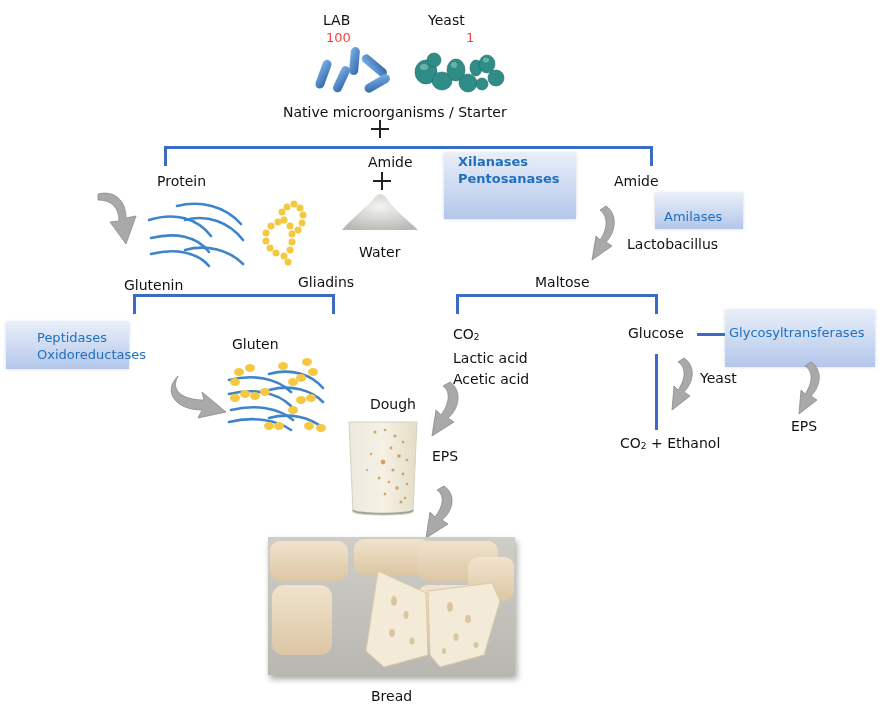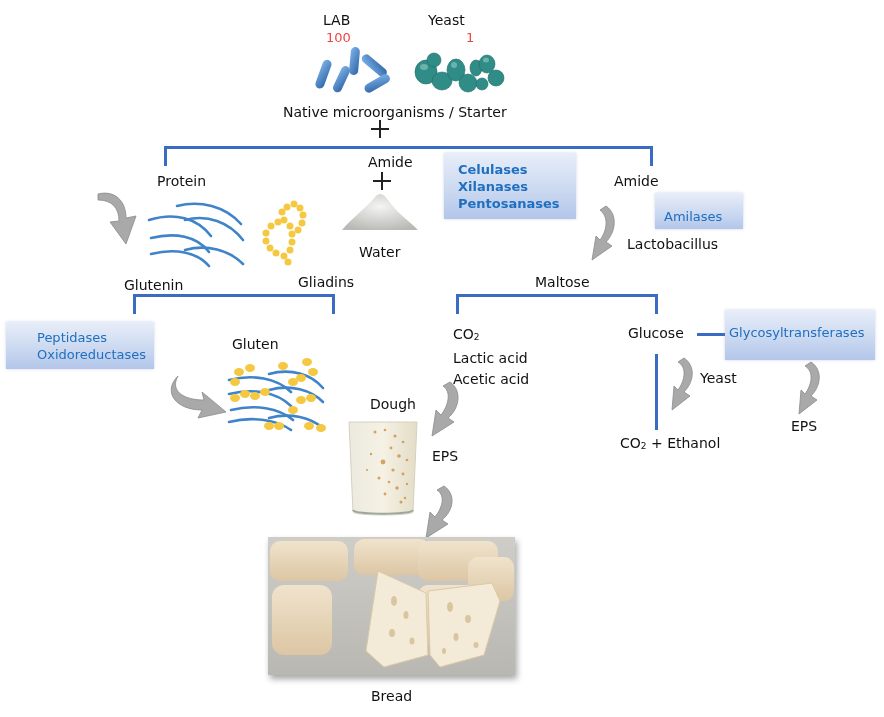--- a/index.html
+++ b/index.html
@@ -121,21 +121,21 @@
   </g>
 </svg>
 
 <div class="lbl" style="left:124px;top:277px;">Glutenin</div>
 <div class="lbl" style="left:298px;top:274px;">Gliadins</div>
 
 <div class="line" style="left:133px;top:294px;width:202px;height:3px;"></div>
 <div class="line" style="left:133px;top:294px;width:3px;height:20px;"></div>
 <div class="line" style="left:332px;top:294px;width:3px;height:20px;"></div>
 
-<div class="enz" style="left:6px;top:322px;width:148px;height:47px;">
+<div class="enz" style="left:6px;top:322px;width:123px;height:47px;">
   <span style="padding:7px 0 0 31px;">Peptidases</span>
   <span style="padding:0 0 0 31px;">Oxidoreductases</span>
 </div>
 
 <div class="lbl" style="left:232px;top:336px;">Gluten</div>
 
 <svg class="abs" style="left:168px;top:370px;" width="62" height="50">
   <path d="M10 6 C 2 20, 14 30, 36 30 L 34 22 L 58 42 L 30 48 L 34 40 C 8 40, -6 22, 10 6 Z" fill="#a9a9a9" stroke="#8a8a8a" stroke-width="0.8"></path>
 </svg>
 
@@ -166,21 +166,20 @@
       <ellipse cx="76" cy="42" rx="5" ry="4"></ellipse>
       <ellipse cx="68" cy="52" rx="5" ry="4"></ellipse>
     <ellipse cx="44" cy="68" rx="5" ry="4"></ellipse>
       <ellipse cx="54" cy="68" rx="5" ry="4"></ellipse>
       <ellipse cx="84" cy="68" rx="5" ry="4"></ellipse>
       <ellipse cx="96" cy="70" rx="5" ry="4"></ellipse>
   </g>
 </svg>
 
 <div class="enz" style="left:444px;top:153px;width:132px;height:66px;font-weight:bold;">
-  <span style="padding:8px 0 0 14px;">Celulases</span>
   <span style="padding:0 0 0 14px;">Xilanases</span>
   <span style="padding:0 0 0 14px;">Pentosanases</span>
 </div>
 
 <div class="lbl" style="left:614px;top:173px;">Amide</div>
 <div class="enz" style="left:655px;top:193px;width:88px;height:36px;">
   <span style="padding:15px 0 0 9px;">Amilases</span>
 </div>
 
 <svg class="abs" style="left:590px;top:204px;" width="34" height="60">
@@ -195,21 +194,21 @@
 <div class="line" style="left:655px;top:294px;width:3px;height:20px;"></div>
 
 <div class="lbl" style="left:453px;top:324px;line-height:21px;">
   <div>CO<sub>2</sub></div>
   <div>Lactic acid</div>
   <div>Acetic acid</div>
 </div>
 
 <div class="lbl" style="left:628px;top:325px;">Glucose</div>
 <div class="line" style="left:697px;top:333px;width:30px;height:3px;"></div>
-<div class="enz" style="left:725px;top:310px;width:150px;height:50px;">
+<div class="enz" style="left:725px;top:310px;width:150px;height:57px;">
   <span style="padding:14px 0 0 4px;">Glycosyltransferases</span>
 </div>
 
 <div class="line" style="left:655px;top:354px;width:3px;height:76px;"></div>
 
 <svg class="abs" style="left:668px;top:356px;" width="32" height="56">
   <path d="M16 2 C 28 10, 26 26, 16 36 L 22 40 L 4 54 L 6 30 L 10 34 C 16 26, 20 12, 10 6 Z" fill="#a9a9a9" stroke="#8a8a8a" stroke-width="0.8"></path>
 </svg>
 <div class="lbl" style="left:700px;top:370px;">Yeast</div>
 <div class="lbl" style="left:620px;top:435px;">CO<sub>2</sub> + Ethanol</div>

